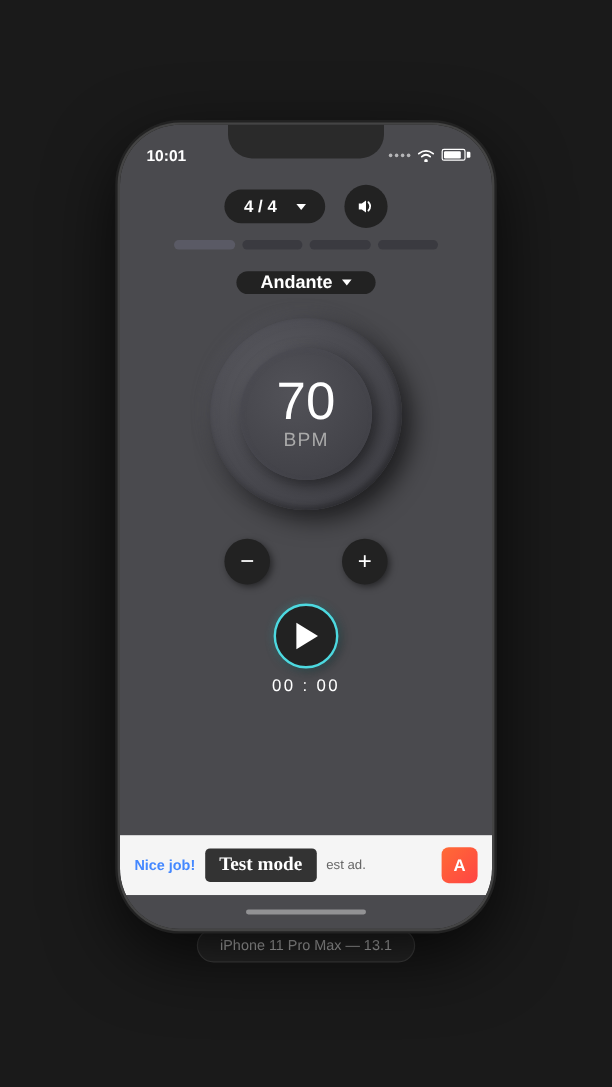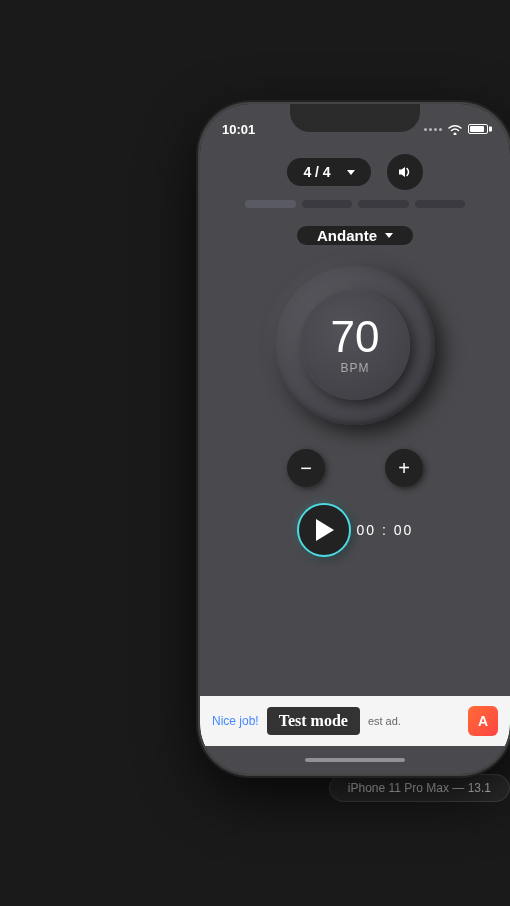--- a/index.html
+++ b/index.html
@@ -9,21 +9,21 @@
       justify-content: center;
       align-items: center;
       min-height: 100vh;
       font-family: -apple-system, BlinkMacSystemFont, 'Helvetica Neue', Arial, sans-serif;
     }
     .page-wrapper {
       width: 510px;
       height: 906px;
       display: flex;
       flex-direction: column;
-      align-items: flex-end;
+      align-items: center;
       justify-content: center;
       position: relative;
     }
     .phone-frame {
       width: 310px;
       height: 670px;
       background: #2a2a2a;
       border-radius: 50px;
       position: relative;
       box-shadow:
@@ -250,21 +250,21 @@
       justify-content: center;
     }
     .bpm-number {
       color: white;
       font-size: 44px;
       font-weight: 300;
       line-height: 1;
     }
     .bpm-label {
       color: #aaa;
-      font-size: 12px;
+      font-size: 16px;
       font-weight: 500;
       letter-spacing: 1px;
       margin-top: 2px;
     }
     
     .controls-row {
       display: flex;
       align-items: center;
       gap: 60px;
       margin-bottom: 16px;
@@ -280,21 +280,21 @@
       align-items: center;
       justify-content: center;
       color: white;
       font-size: 20px;
       font-weight: 300;
       box-shadow: 2px 2px 6px rgba(0,0,0,0.5);
     }
     
     .play-btn-container {
       display: flex;
-      flex-direction: row;
+      flex-direction: column;
       align-items: center;
       gap: 6px;
       margin-bottom: 8px;
     }
     .play-btn {
       width: 54px;
       height: 54px;
       border-radius: 50%;
       background: #222;
       border: 2.5px solid #4dd9e0;
@@ -327,21 +327,21 @@
       display: flex;
       align-items: center;
       padding: 0 12px;
       gap: 8px;
       flex-shrink: 0;
       border-radius: 0 0 0 0;
     }
     .ad-nice-job {
       color: #4488ff;
       font-size: 12px;
-      font-weight: 400;
+      font-weight: 700;
       white-space: nowrap;
     }
     .ad-test-mode {
       background: #333;
       color: white;
       font-size: 16px;
       font-weight: 600;
       padding: 5px 12px;
       border-radius: 4px;
       white-space: nowrap;

